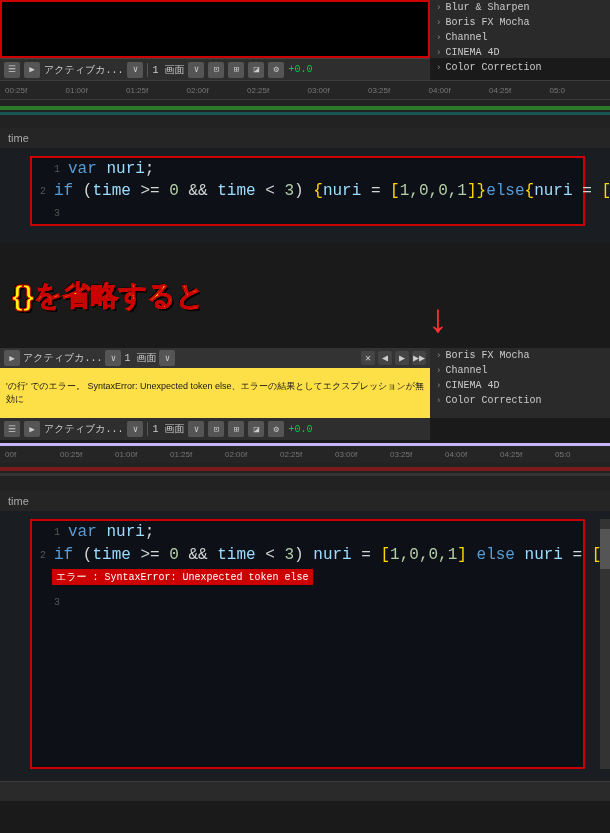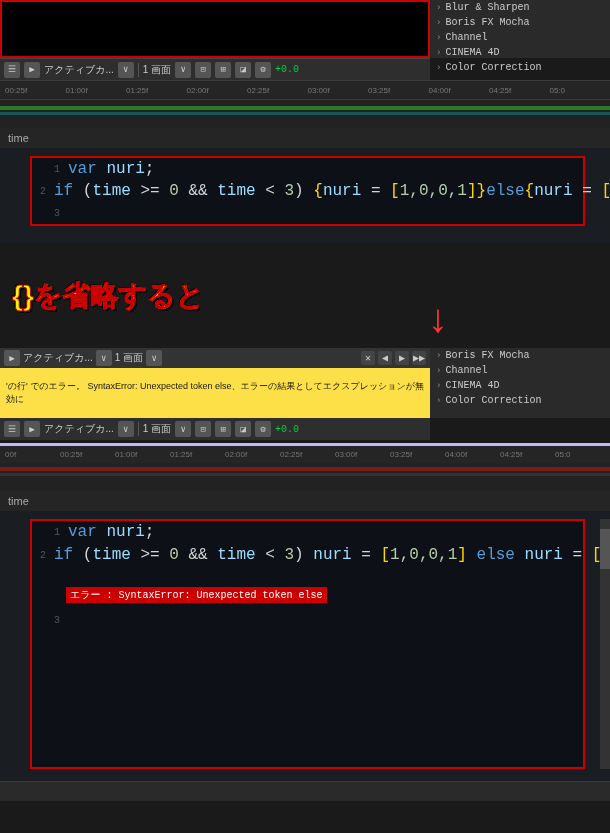--- a/index.html
+++ b/index.html
@@ -77,21 +77,21 @@
       display: flex;
       align-items: center;
       justify-content: center;
       font-size: 9px;
       color: #ccc;
     }
 
     .toolbar-text {
       font-size: 10px;
       color: #ccc;
-      font-family: Liberation Sans, sans-serif;
+      font-family: Liberation Mono, monospace;
     }
 
     .toolbar-separator {
       width: 1px;
       height: 14px;
       background: #555;
     }
 
     .toolbar-green {
       color: #00cc44;
@@ -641,21 +641,21 @@
     <div class="code-line">
       <span class="line-num">1</span>
       <span class="code-text"><span class="code-keyword">var</span> <span class="code-var">nuri</span>;</span>
     </div>
 
     <div style="display:flex;flex-direction:column;padding:2px 0;">
       <div class="code-line" style="height:20px;">
         <span class="line-num">2</span>
         <span class="code-text"><span class="code-keyword">if</span> (<span class="code-var">time</span> &gt;= <span class="code-num">0</span> &amp;&amp; <span class="code-var">time</span> &lt; <span class="code-num">3</span>) <span class="code-var">nuri</span> = <span class="code-bracket">[</span><span class="code-num">1,0,0,1</span><span class="code-bracket">]</span> <span class="code-keyword">else</span> <span class="code-var">nuri</span> = <span class="code-bracket">[</span><span class="code-num">0,0,1,1</span><span class="code-bracket">]</span></span>
       </div>
-      <div style="padding-left:34px;margin-top:20px;">
+      <div style="padding-left:20px;margin-top:2px;">
         <span class="error-inline">エラー : SyntaxError: Unexpected token else</span>
       </div>
     </div>
 
     <div class="code-line" style="margin-top:4px;">
       <span class="line-num">3</span>
       <span class="code-text"></span>
     </div>
   </div>
 

